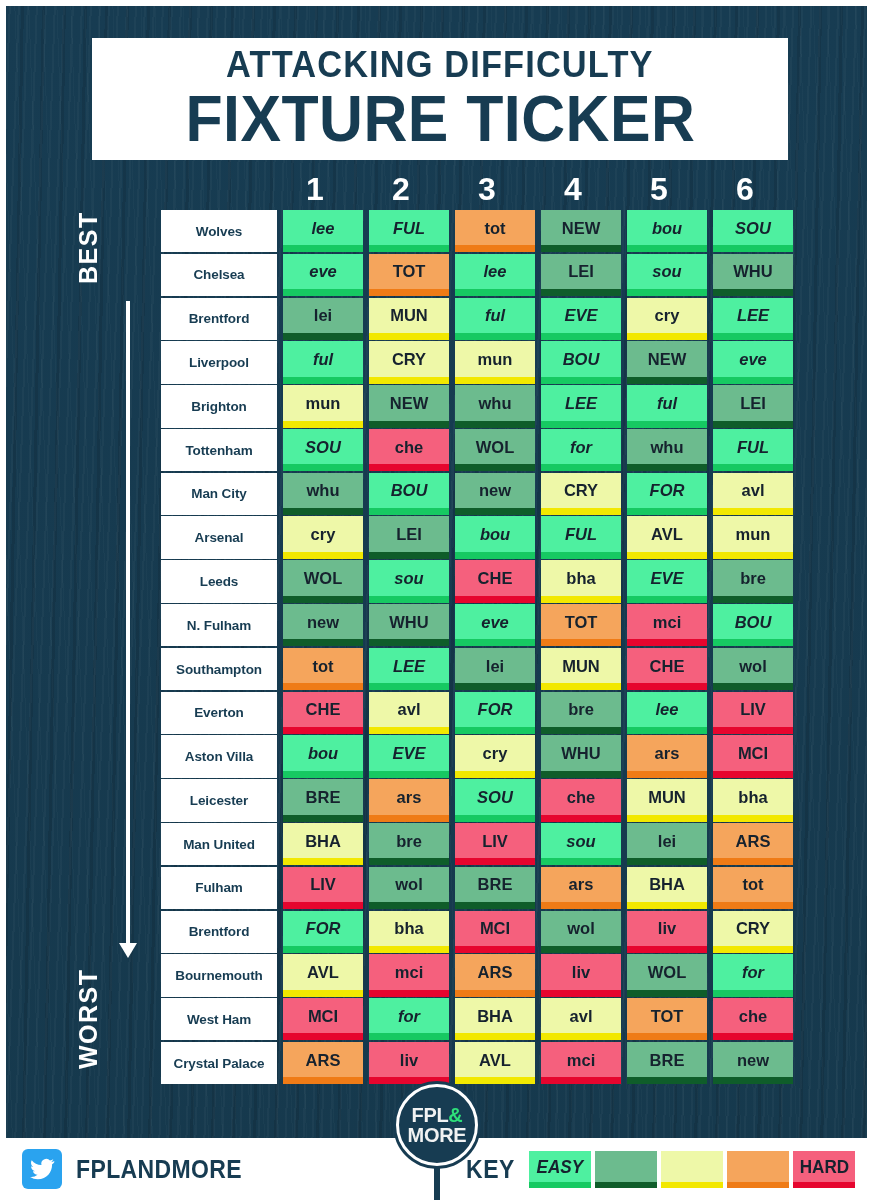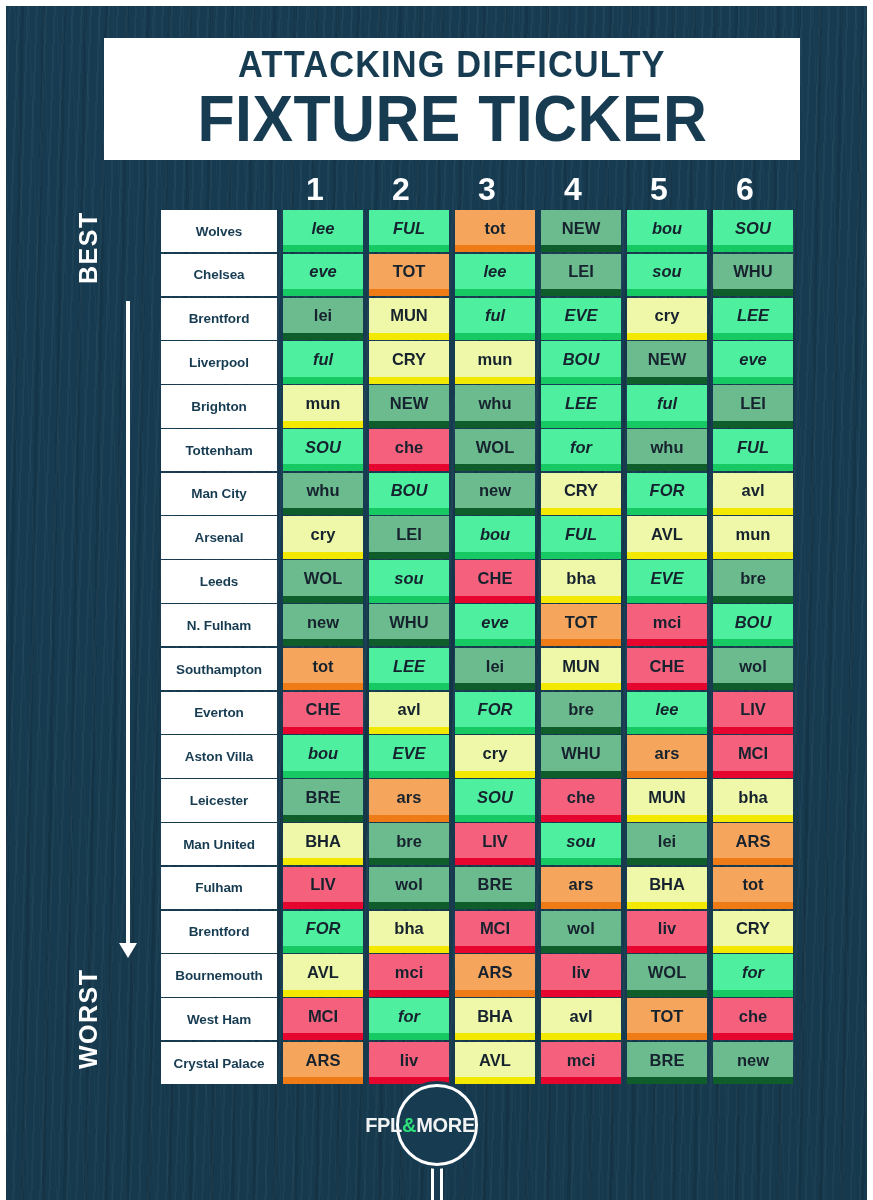--- a/index.html
+++ b/index.html
@@ -27,21 +27,21 @@
 
   
   .edge { position: absolute; background: #ffffff; }
   .edge-top    { left: 0; top: 0; width: 873px; height: 6px; }
   .edge-left   { left: 0; top: 0; width: 6px; height: 1200px; }
   .edge-right  { right: 0; top: 0; width: 6px; height: 1200px; }
 
   
   #title-card {
     position: absolute;
-    left: 104px; top: 38px;
+    left: 92px; top: 38px;
     width: 696px; height: 122px;
     background: #ffffff;
     display: flex;
     flex-direction: column;
     align-items: center;
     justify-content: center;
   }
   #title-top {
     font-size: 37px;
     font-weight: 700;
@@ -227,22 +227,23 @@
   
   #logo-badge {
     position: absolute;
     left: 396px; bottom: 34px;
     width: 82px; height: 82px;
     border-radius: 50%;
     background: #173c52;
     border: 3px solid #ffffff;
     box-shadow: 0 0 0 3px #173c52;
     display: flex;
+    flex-direction: column;
     align-items: center;
-    justify-content: flex-end;
+    justify-content: center;
     z-index: 5;
   }
   #logo-badge .l1, #logo-badge .l2 {
     color: #f1f2f2;
     font-size: 20px;
     font-weight: 700;
     line-height: 1.02;
     letter-spacing: -0.3px;
   }
   #logo-badge .amp { color: #2ee07a; }
@@ -712,14 +713,34 @@
   </div>
 
   <div id="logo-stem"></div>
   <div id="logo-badge">
     <div class="l1">
       <span>FPL</span><span class="amp">&amp;</span>
     </div>
     <div class="l2">MORE</div>
   </div>
 
+  <div id="footer-bar">
+    <div id="tw-icon">
+      <svg viewBox="0 0 24 24" aria-hidden="true">
+          <path fill="#ffffff" d="M23 4.9c-.8.4-1.7.7-2.6.8 1-.6 1.7-1.5 2-2.6-.9.5-1.9.9-3 1.1a4.6 4.6 0 0 0-7.9 4.2C7.7 8.2 4.6 6.5 2.5 3.9a4.6 4.6 0 0 0 1.4 6.2c-.7 0-1.4-.2-2-.6 0 2.2 1.6 4.1 3.7 4.5-.6.2-1.3.2-2 .1a4.6 4.6 0 0 0 4.3 3.2A9.3 9.3 0 0 1 1 19.3a13 13 0 0 0 7.1 2.1c8.5 0 13.2-7.1 13.2-13.2v-.6c.9-.7 1.7-1.5 2.3-2.4z"></path>
+        </svg>
+    </div>
+    <div id="handle">FPLANDMORE</div>
+    <div id="key-label">KEY</div>
+    <div id="key-swatches">
+        <div class="swatch d1">
+          <span class="slbl">EASY</span>
+        </div>
+        <div class="swatch d2"></div>
+        <div class="swatch d3"></div>
+        <div class="swatch d4"></div>
+        <div class="swatch d5">
+          <span class="slbl">HARD</span>
+        </div>
+      </div>
+  </div>
 
 </div>
 
 </body></html>

